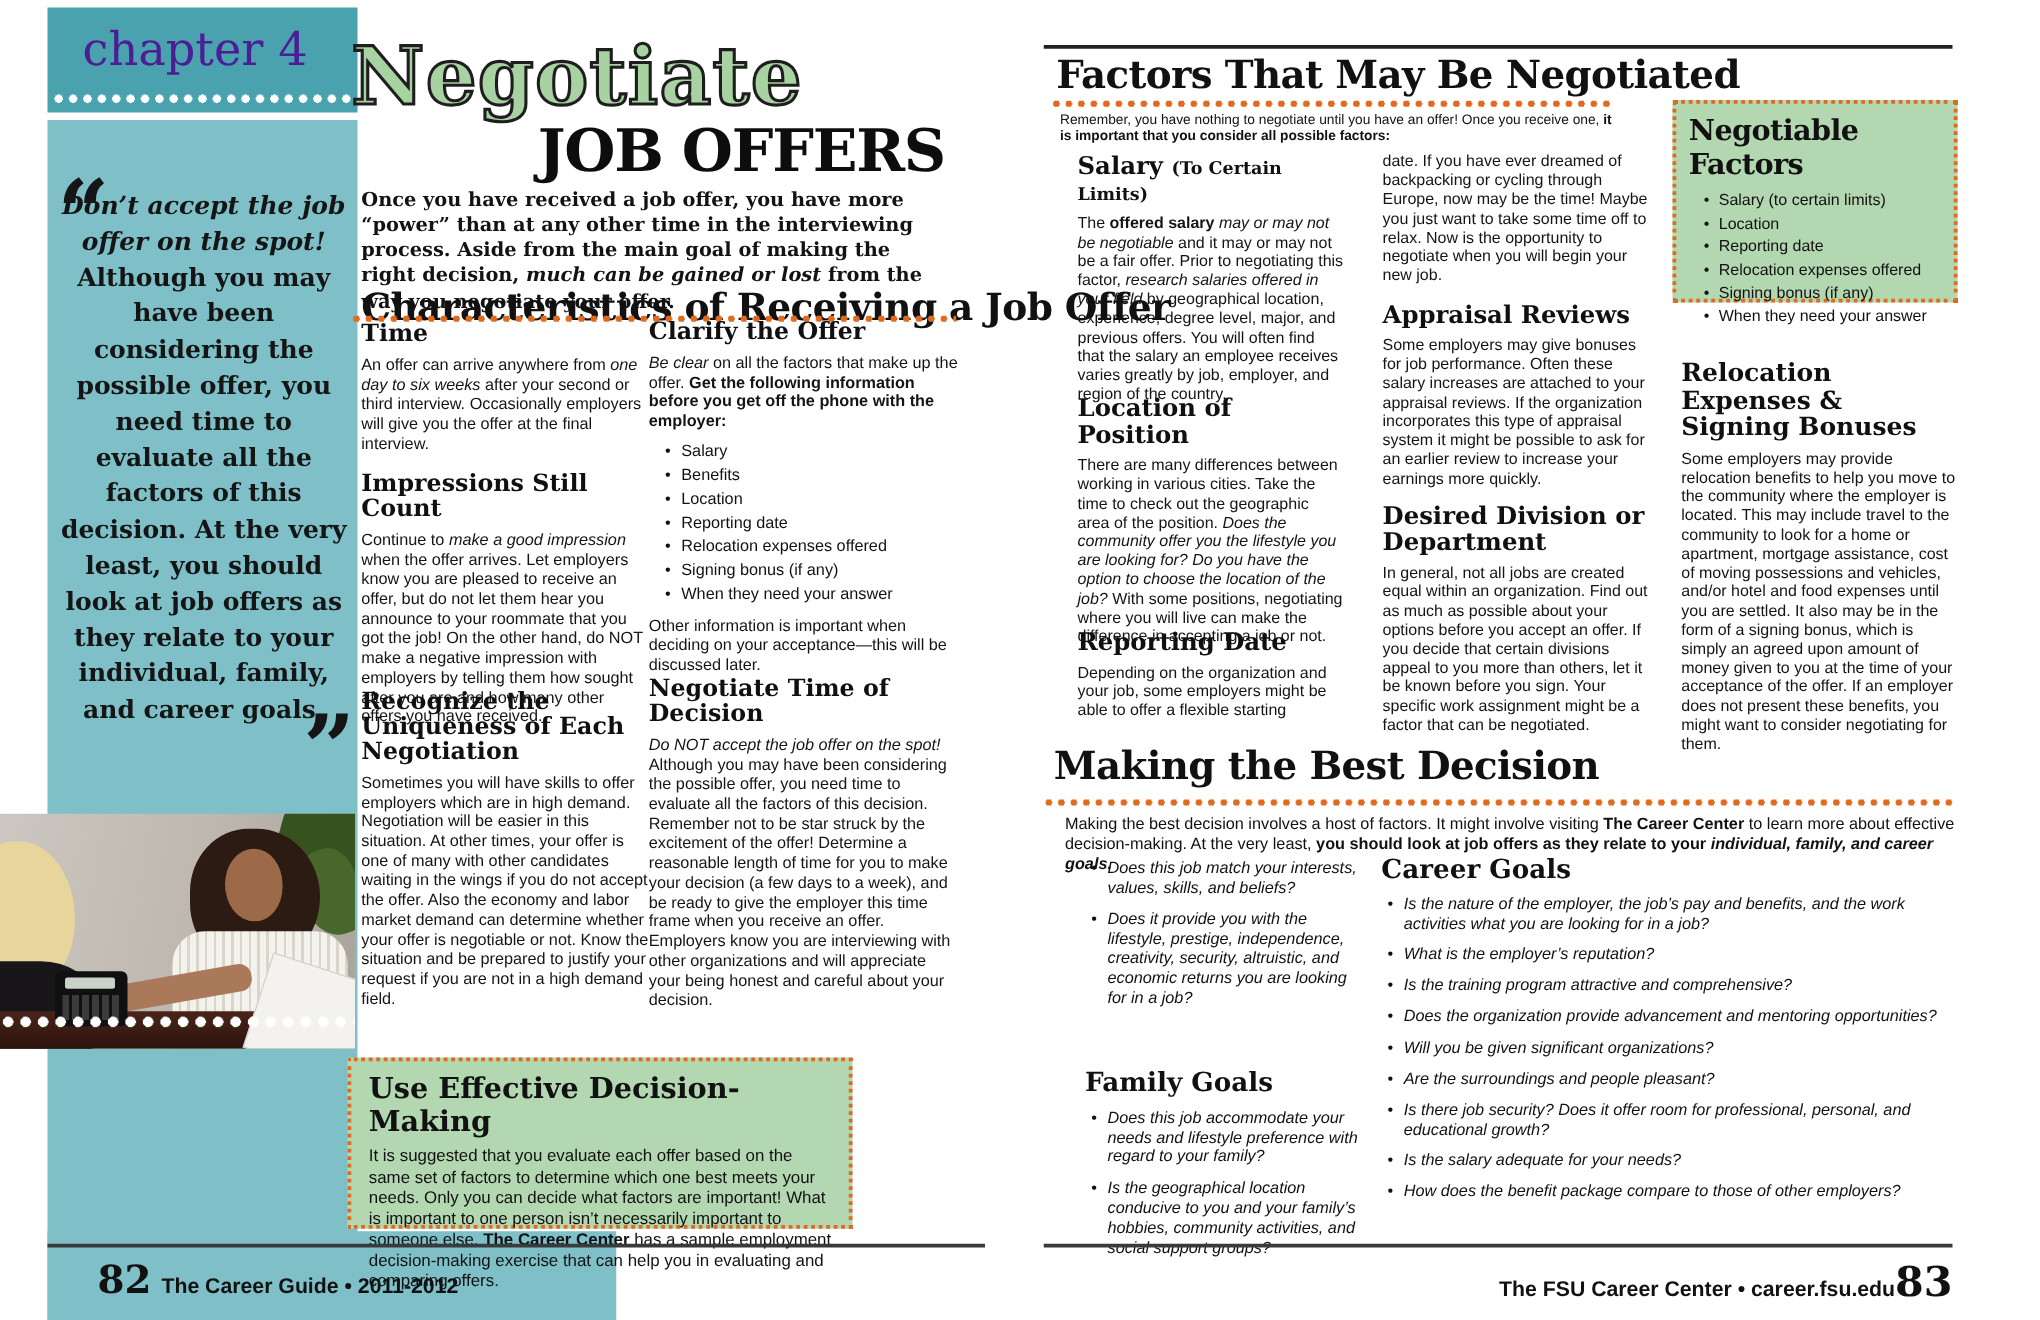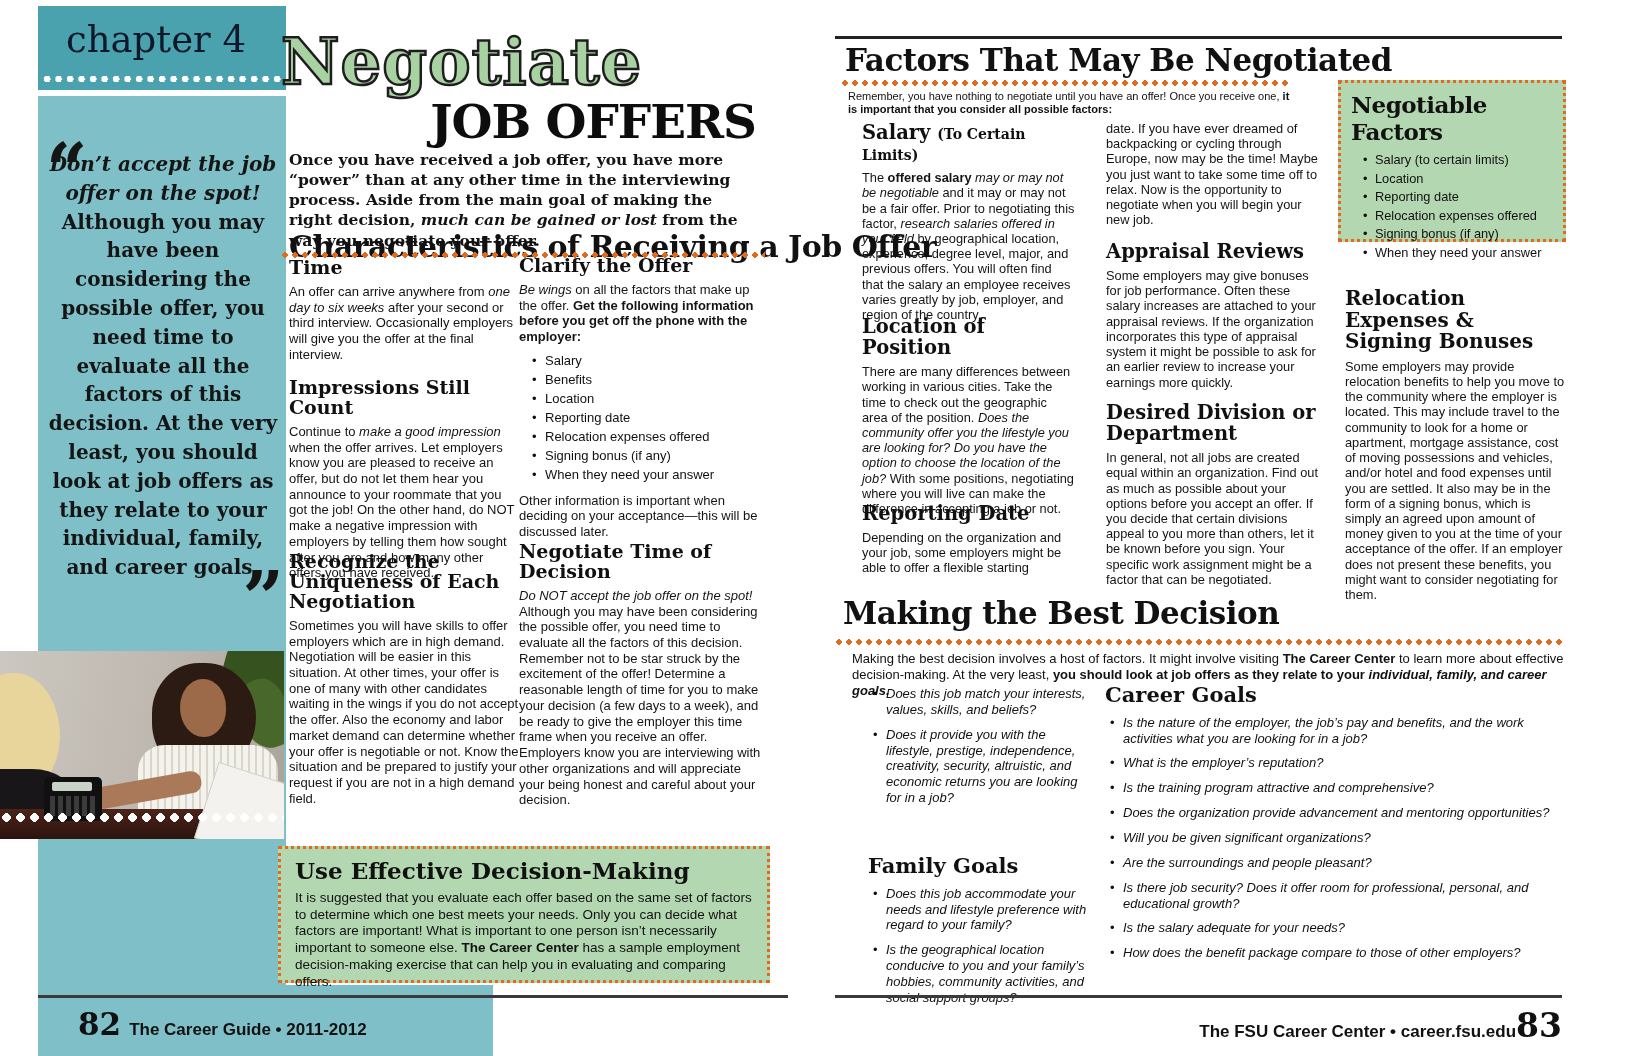--- a/index.html
+++ b/index.html
@@ -11,21 +11,21 @@
   
   .odots{height:8px;background-image:radial-gradient(circle 2.8px at 4px 4px,#e06a1e 98%,rgba(0,0,0,0) 100%);
          background-size:10px 8px;background-repeat:repeat-x;}
   .wdots{height:10px;background-image:radial-gradient(circle 3.4px at 5px 5px,#ffffff 98%,rgba(0,0,0,0) 100%);
          background-size:11.5px 10px;background-repeat:repeat-x;}
   .pdots{height:13px;background-image:radial-gradient(circle 4.2px at 6.5px 6.5px,#ffffff 98%,rgba(0,0,0,0) 100%);
          background-size:14px 13px;background-repeat:repeat-x;}
 
   
   #chapter-tab{left:38px;top:6px;width:248px;height:84px;background:#49a2ad;}
-  #chapter-tab .lbl{position:absolute;left:28px;top:12px;font-size:37px;color:#0f172a;font-weight:400;}
+  #chapter-tab .lbl{position:absolute;left:28px;top:12px;font-size:37px;color:#4c1d95;font-weight:400;}
   #chapter-tab .wdots{position:absolute;left:4px;right:4px;bottom:6px;}
   #sidebar-panel{left:38px;top:96px;width:248px;height:960px;background:#7fc0c8;}
   #sidebar-bottom{left:38px;top:985px;width:455px;height:71px;background:#7fc0c8;}
   #pull-quote{left:48px;top:150px;width:230px;text-align:center;font-size:20px;line-height:1.44;
               color:#151515;}
   #pull-quote .openq{position:absolute;left:-2px;top:-16px;font-size:72px;line-height:1;font-weight:700;}
   #pull-quote .closeq{position:absolute;right:-6px;bottom:-52px;font-size:72px;line-height:1;font-weight:700;}
 
   
   #photo{left:0;top:651px;width:284px;height:188px;overflow:hidden;
@@ -62,21 +62,21 @@
   .art ul li{position:relative;font-size:13px;line-height:1.47;}
   .art ul li::before{content:"•";position:absolute;left:-13px;top:0;}
 
   #art-time{left:289px;top:258px;width:228px;}
   #art-impressions{left:289px;top:378px;width:228px;}
   #art-uniqueness{left:289px;top:552px;width:230px;}
   #art-clarify{left:519px;top:256px;width:248px;}
   #art-negtime{left:519px;top:542px;width:248px;}
 
   .greenbox{background:#b3d7b1;border:3px dotted #e06a1e;}
-  #decision-box{left:278px;top:846px;width:492px;height:137px;padding:8px 14px;box-sizing:border-box;}
+  #decision-box{left:278px;top:846px;width:404px;height:137px;padding:8px 14px;box-sizing:border-box;}
   #decision-box h3{margin:0 0 6px;font-family:"DejaVu Serif",serif;font-size:23px;font-weight:700;}
   #decision-box p{margin:0;font-size:13.5px;line-height:1.24;}
 
   .footrule{height:2.5px;background:#3a3a3a;}
   #rule-left{left:38px;top:995px;width:750px;}
   #rule-right{left:835px;top:995px;width:727px;}
   #footer-left{left:78px;top:1006px;display:flex;align-items:baseline;gap:8px;}
   #footer-left .num{font-family:"DejaVu Serif",serif;font-size:31px;font-weight:700;}
   #footer-left .txt{font-size:17px;font-weight:700;}
   #footer-right{right:70px;top:1006px;display:flex;align-items:baseline;gap:0;}
@@ -173,21 +173,21 @@
     <p><span>Continue to </span><span style="font-style: italic;">make a good impression</span><span> when the offer arrives.  Let employers know you are pleased to receive an offer, but do not let them hear you announce to your roommate that you got the job!  On the other hand, do NOT make a negative impression with employers by telling them how sought after you are and how many other offers you have received.</span></p>
   </div>
 
   <div class="abs art" id="art-uniqueness">
     <h3>Recognize the Uniqueness of Each Negotiation</h3>
     <p>Sometimes you will have skills to offer employers which are in high demand.  Negotiation will be easier in this situation.  At other times, your offer is one of many with other candidates waiting in the wings if you do not accept the offer.  Also the economy and labor market demand can determine whether your offer is negotiable or not.  Know the situation and be prepared to justify your request if you are not in a high demand field.</p>
   </div>
 
   <div class="abs art" id="art-clarify">
     <h3>Clarify the Offer</h3>
-    <p><span style="font-style: italic;">Be wings</span><span> on all the factors that make up the offer.  </span><span style="font-weight: 700;">Get the following information before you get off the phone with the employer:</span></p>
+    <p><span style="font-style: italic;">Be clear</span><span> on all the factors that make up the offer.  </span><span style="font-weight: 700;">Get the following information before you get off the phone with the employer:</span></p>
     <ul>
       <li>Salary</li>
       <li>Benefits</li>
       <li>Location</li>
       <li>Reporting date</li>
       <li>Relocation expenses offered</li>
       <li>Signing bonus (if any)</li>
       <li>When they need your answer</li>
     </ul>
     <p>Other information is important when deciding on your acceptance—this will be discussed later.</p>

